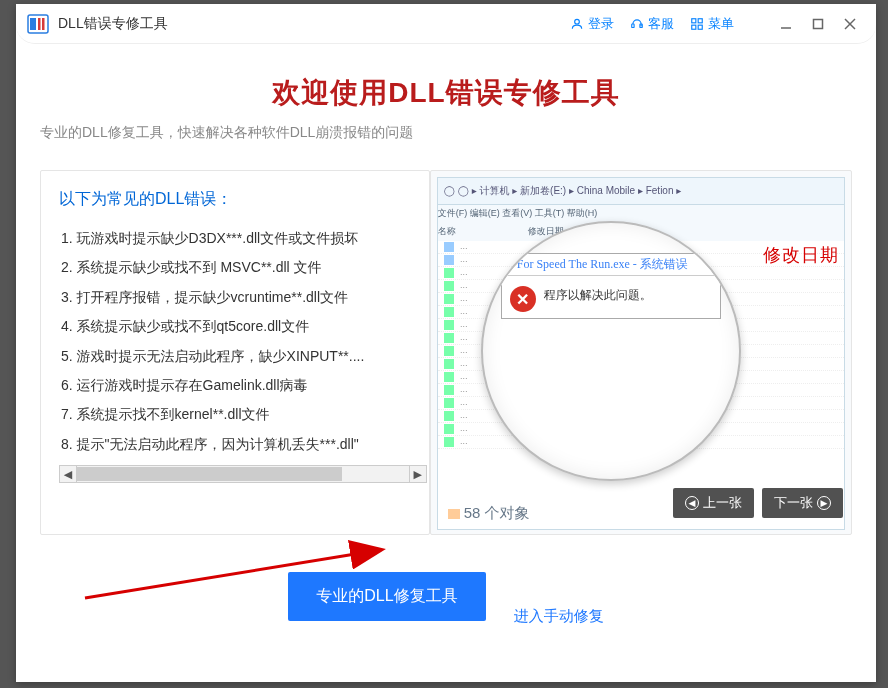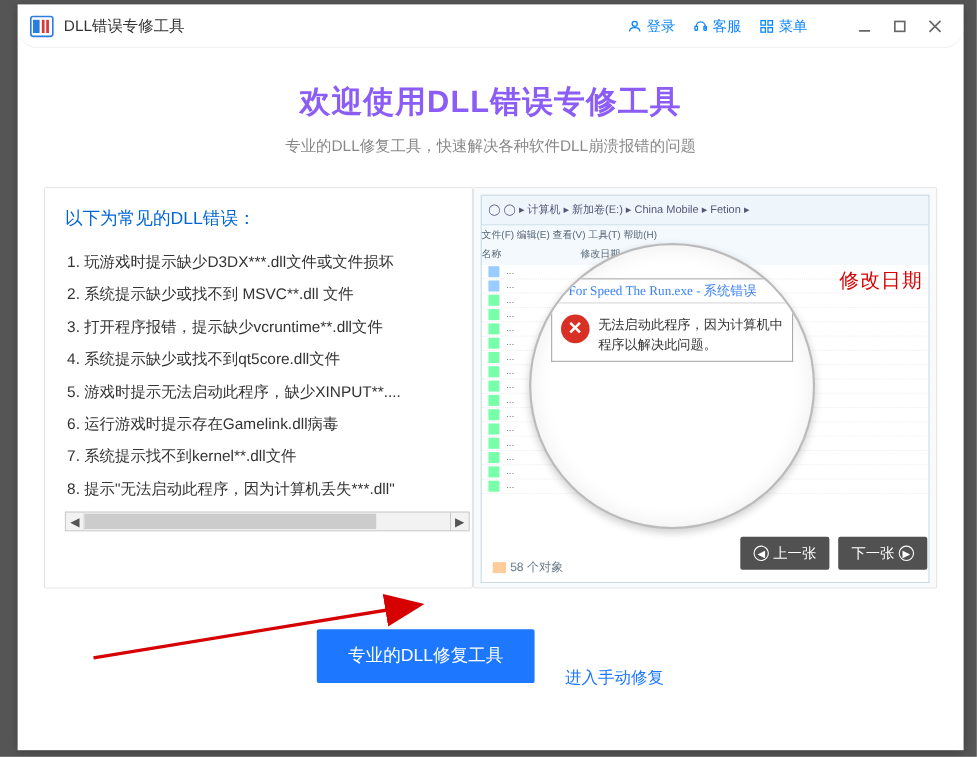--- a/index.html
+++ b/index.html
@@ -10,22 +10,22 @@
   .logo svg { width: 24px; height: 24px; }
   .app-title { font-size: 14px; color: #333; flex: 1; }
   .header-actions { display: flex; align-items: center; gap: 16px; }
   .header-link { display: flex; align-items: center; gap: 4px; font-size: 13px; color: #0a84ff; cursor: pointer; }
   .header-link.menu { color: #0a84ff; }
   .header-icon { width: 14px; height: 14px; }
   .win-controls { display: flex; margin-left: 20px; }
   .win-btn { width: 32px; height: 28px; display:flex; align-items:center; justify-content:center; cursor:pointer; color:#666; }
 
   .content { flex:1; padding: 30px 24px 20px; display:flex; flex-direction:column; }
-  .welcome-title { font-size: 28px; font-weight: 600; text-align:center; color:#8b5cf6; margin-bottom: 12px; letter-spacing:1px;}
-  .subtitle { font-size: 14px; color:#888; text-align:center; margin-bottom: 28px; }
+  .welcome-title { font-size: 28px; font-weight: 600; text-align:center; color:#b91c1c; margin-bottom: 12px; letter-spacing:1px;}
+  .subtitle { font-size: 14px; color:#888; margin-bottom: 28px; }
 
   .panels { display:flex; gap:0; flex:1; }
   .left-panel { flex: 1 1 48%; border:1px solid #e5e5e5; border-radius:2px; padding:18px 2px 8px 18px; display:flex; flex-direction:column; position:relative;}
   .errors-title { font-size:16px; color:#0066d6; margin-bottom:14px; }
   .error-list { font-size:14px; color:#333; line-height:2.1; overflow-x:auto; overflow-y:hidden; padding-right:4px; padding-left:2px; white-space:nowrap;}
   .error-list div { white-space:nowrap; }
   .scrollbar-line { display:flex; align-items:center; height:22px; margin-top:4px; }
   .scroll-arrow { width:18px; height:18px; border:1px solid #ccc; display:flex; align-items:center; justify-content:center; font-size:11px; color:#555; cursor:pointer; background:#f2f2f2;}
   .scroll-track { flex:1; height:18px; background:#f2f2f2; border-top:1px solid #ccc; border-bottom:1px solid #ccc; position:relative; }
   .scroll-thumb { position:absolute; left:0; top:1px; width:80%; height:14px; background:#ccc; }
@@ -42,21 +42,21 @@
   .magnifier { position:absolute; left:50px; top:50px; width:260px; height:260px; border-radius:50%; border:2px solid #bbb; background:#fff; box-shadow:0 3px 8px rgba(0,0,0,.2), inset 0 0 20px rgba(0,0,0,.08); overflow:hidden;}
   .mag-inner { position:absolute; inset:0; padding:30px 18px; font-size:12px;}
   .error-titlebar { background:#fff; border:1px solid #aaa; border-bottom:1px solid #ccc; padding:2px 6px; font-size:12px; color:#3b82f6; white-space:nowrap;font-family:Liberation Serif, serif;}
   .error-body { background:#fff; border:1px solid #aaa; border-top:none; padding:10px 8px 6px 8px; display:flex; gap:8px; align-items:flex-start;}
   .err-icon { width:26px; height:26px; border-radius:50%; background:#d93025; color:#fff; display:flex; align-items:center; justify-content:center; font-weight:bold; font-size:16px; flex-shrink:0;}
   .err-text { font-size:12px; color:#333; line-height:1.5;}
   .overlay-title { position:absolute; right:12px; top:72px; font-size:18px; color:#d60000; font-weight:500; letter-spacing:1px;}
   .nav-btns { position:absolute; right:8px; bottom:16px; display:flex; gap:8px;}
   .nav-btn { background:rgba(50,50,50,.85); color:#fff; font-size:13px; padding:6px 12px; border-radius:2px; display:flex; align-items:center; gap:4px; cursor:pointer;}
   .nav-btn .circ { width:14px; height:14px; border:1px solid #fff; border-radius:50%; display:flex; align-items:center; justify-content:center; font-size:9px;}
-  .footer-info{ position:absolute; left:10px; bottom:6px; font-size:11px; color:#678; display:flex; align-items:center; gap:4px;}
+  .footer-info{ position:absolute; left:10px; bottom:6px; font-size:15px; color:#678; display:flex; align-items:center; gap:4px;}
   .footer-info .fico{ width:12px; height:10px; background:#fc9; display:inline-block;}
 
   .actions { display:flex; justify-content:center; align-items:center; gap:28px; padding:32px 0 36px; position:relative; }
   .primary-btn { background:#1e78ff; color:#fff; font-size:16px; padding:14px 28px; border:none; cursor:pointer; border-radius:2px;}
   .secondary-link { color:#1e78ff; font-size:15px; cursor:pointer;margin-top:40px; }
 
   .arrow-svg { position:absolute; left: 40px; bottom: 44px; width:310px; height:80px; pointer-events:none; }
 </style>
 </head>
 <body>
@@ -176,21 +176,20 @@
         </div>
 
         <div class="overlay-title">修改日期</div>
 
         <div class="magnifier">
           <div class="mag-inner">
             <div class="error-titlebar">d For Speed The Run.exe - 系统错误</div>
             <div class="error-body">
               <div class="err-icon">✕</div>
               <div class="err-text">
-                <div>无法启动此程序，因为计算机中</div>
                 <div>程序以解决此问题。</div>
               </div>
             </div>
           </div>
         </div>
 
         <div class="nav-btns">
           <div class="nav-btn">
               <span class="circ">◀</span>
               <span>上一张</span>

